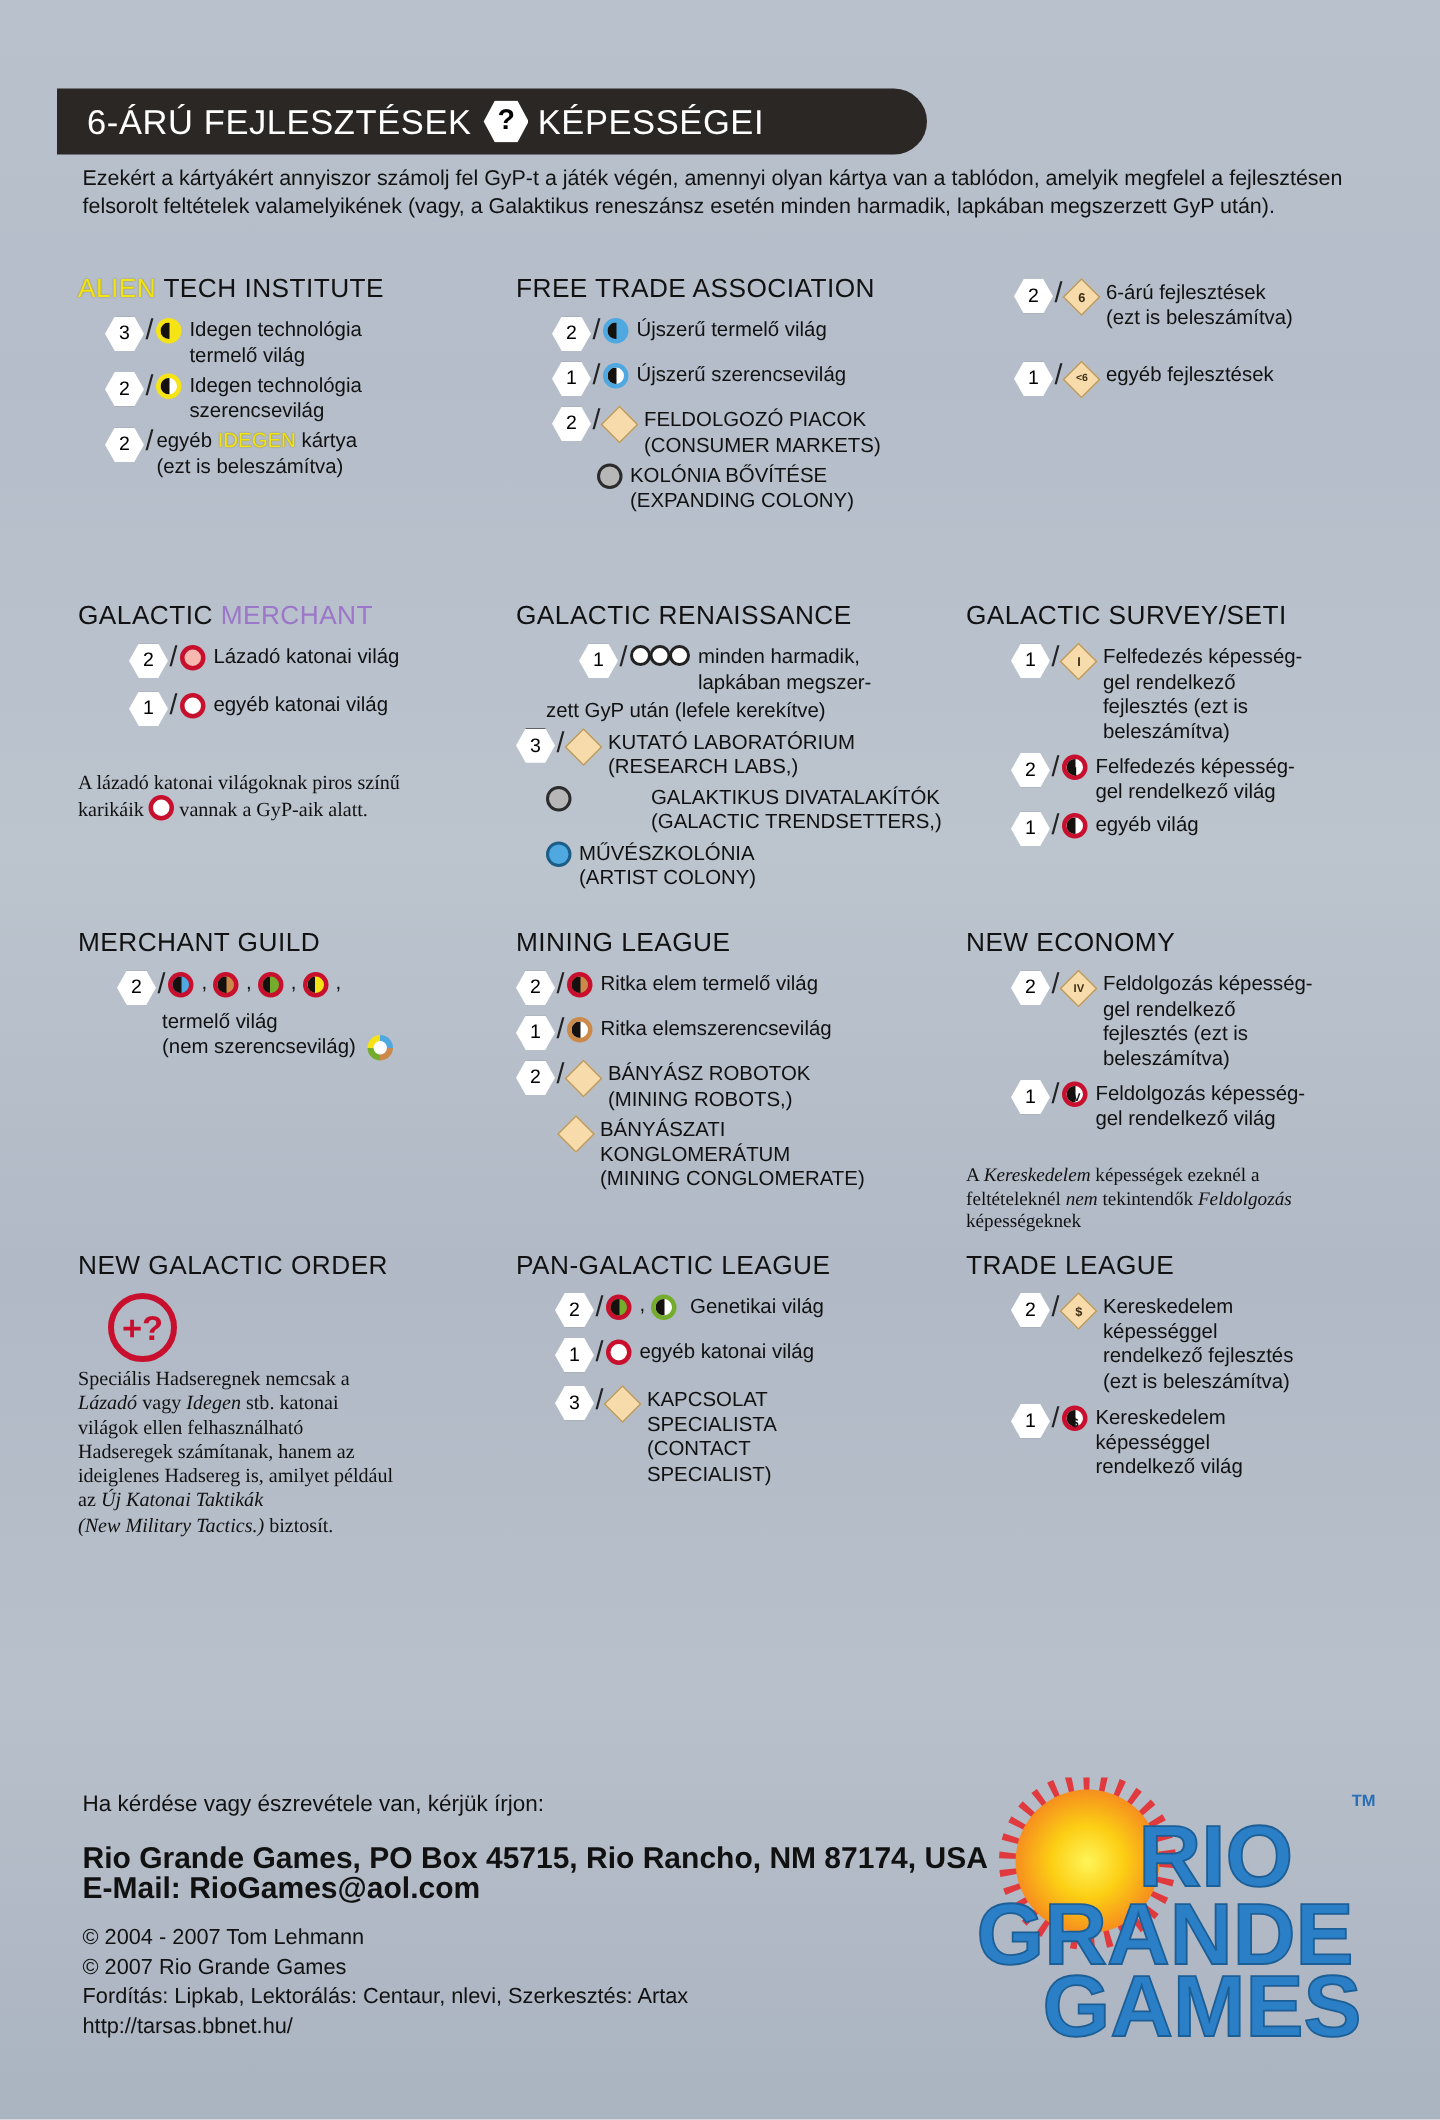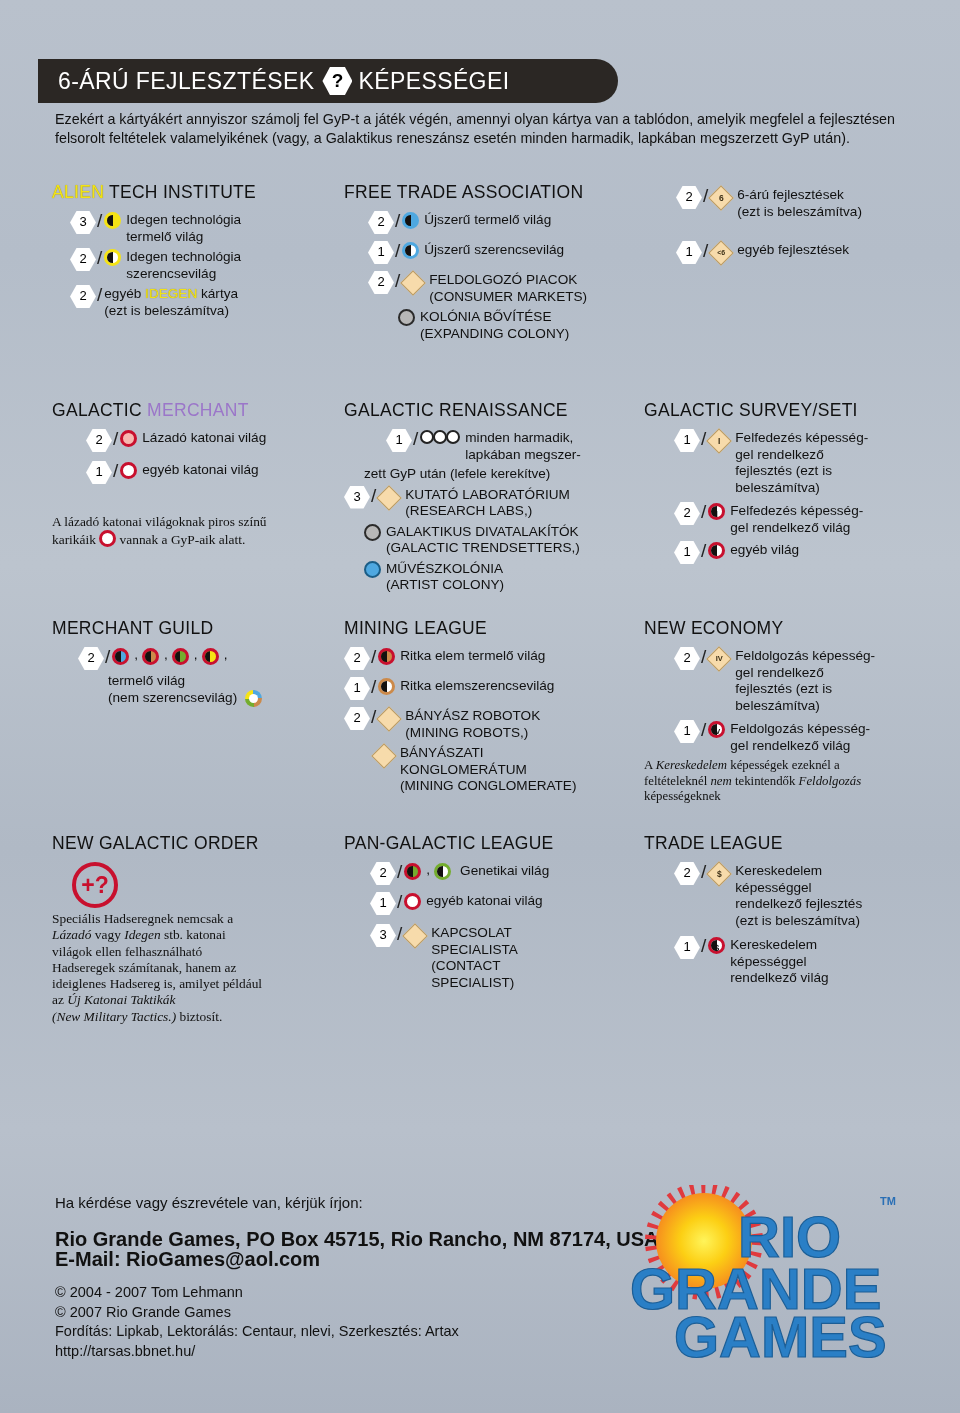--- a/index.html
+++ b/index.html
@@ -79,21 +79,21 @@
   .plusq{
     width:46px; height:46px; border-radius:50%;
     border:4px solid #c8102e; color:#c8102e;
     display:flex; align-items:center; justify-content:center;
     font-size:23px; font-weight:bold; background:transparent;
   }
   
   .footer{ position:absolute; left:55px; top:1192px; width:620px; font-size:15px; line-height:21px;}
   .footer .b{ font-weight:bold; font-size:20px; line-height:20px;}
   .footer .sm2{ font-size:14.5px; line-height:19.5px;}
-  .logo{ position:absolute; left:616px; top:1185px; width:290px; height:185px; }
+  .logo{ position:absolute; left:637px; top:1185px; width:290px; height:185px; }
   .tm{ position:absolute; right:10px; top:10px; font-size:11px; font-weight:bold; color:#2a6fb5;}
 </style>
 </head>
 <body>
 
 <div class="banner">
   <span class="banner-title">6-ÁRÚ FEJLESZTÉSEK</span>
   <span class="hexq">?</span>
   <span class="banner-title">KÉPESSÉGEI</span>
 </div>
@@ -237,21 +237,21 @@
         </div>
         <div style="padding-left:20px;">zett GyP után (lefele kerekítve)</div>
         <div class="line" style="margin-top:3px;">
           <span class="hexn">3</span>
           <span class="slash">/</span>
           <span class="tok dia-wrap">
               <span class="dia"></span>
             </span>
           <span class="txt">KUTATÓ LABORATÓRIUM<br>(RESEARCH LABS,)</span>
         </div>
-        <div class="line" style="margin-left:20px;">
+        <div class="line" style="margin-left:20px;gap:48px;">
           <span class="tok">
             <span class="circ" style="background:#b7b7b7;border:2.5px solid #2b2b2b;"></span>
           </span>
           <span class="txt">GALAKTIKUS DIVATALAKÍTÓK<br>(GALACTIC TRENDSETTERS,)</span>
         </div>
         <div class="line" style="margin-left:20px;">
           <span class="tok">
             <span class="circ" style="background:#4fa8e0;border:2.5px solid #1b5d86;"></span>
           </span>
           <span class="txt">MŰVÉSZKOLÓNIA<br>(ARTIST COLONY)</span>
@@ -366,21 +366,21 @@
         <div class="line" style="margin-top:6px;">
           <span class="hexn">1</span>
           <span class="slash">/</span>
           <span class="tok" style="position:relative;">
             <span class="circ ring half" style="background:#fff;"></span>
             <span class="pip" style="color:#111;font-size:7.5px;">IV</span>
           </span>
           <span class="txt">Feldolgozás képesség-<br>gel rendelkező világ</span>
         </div>
       </div>
-      <div class="note" style="margin-top:4px;font-size:12.8px;line-height:15.5px;">
+      <div class="note" style="margin-top:22px;font-size:12.8px;line-height:15.5px;">
         A <span class="it">Kereskedelem</span> képességek ezeknél a<br>
         feltételeknél <span class="it">nem</span> tekintendők <span class="it">Feldolgozás</span><br>
         képességeknek
       </div>
     </div>
   </div>
 
   <div class="row" style="min-height:250px;">
 
     <div class="panel c1">

